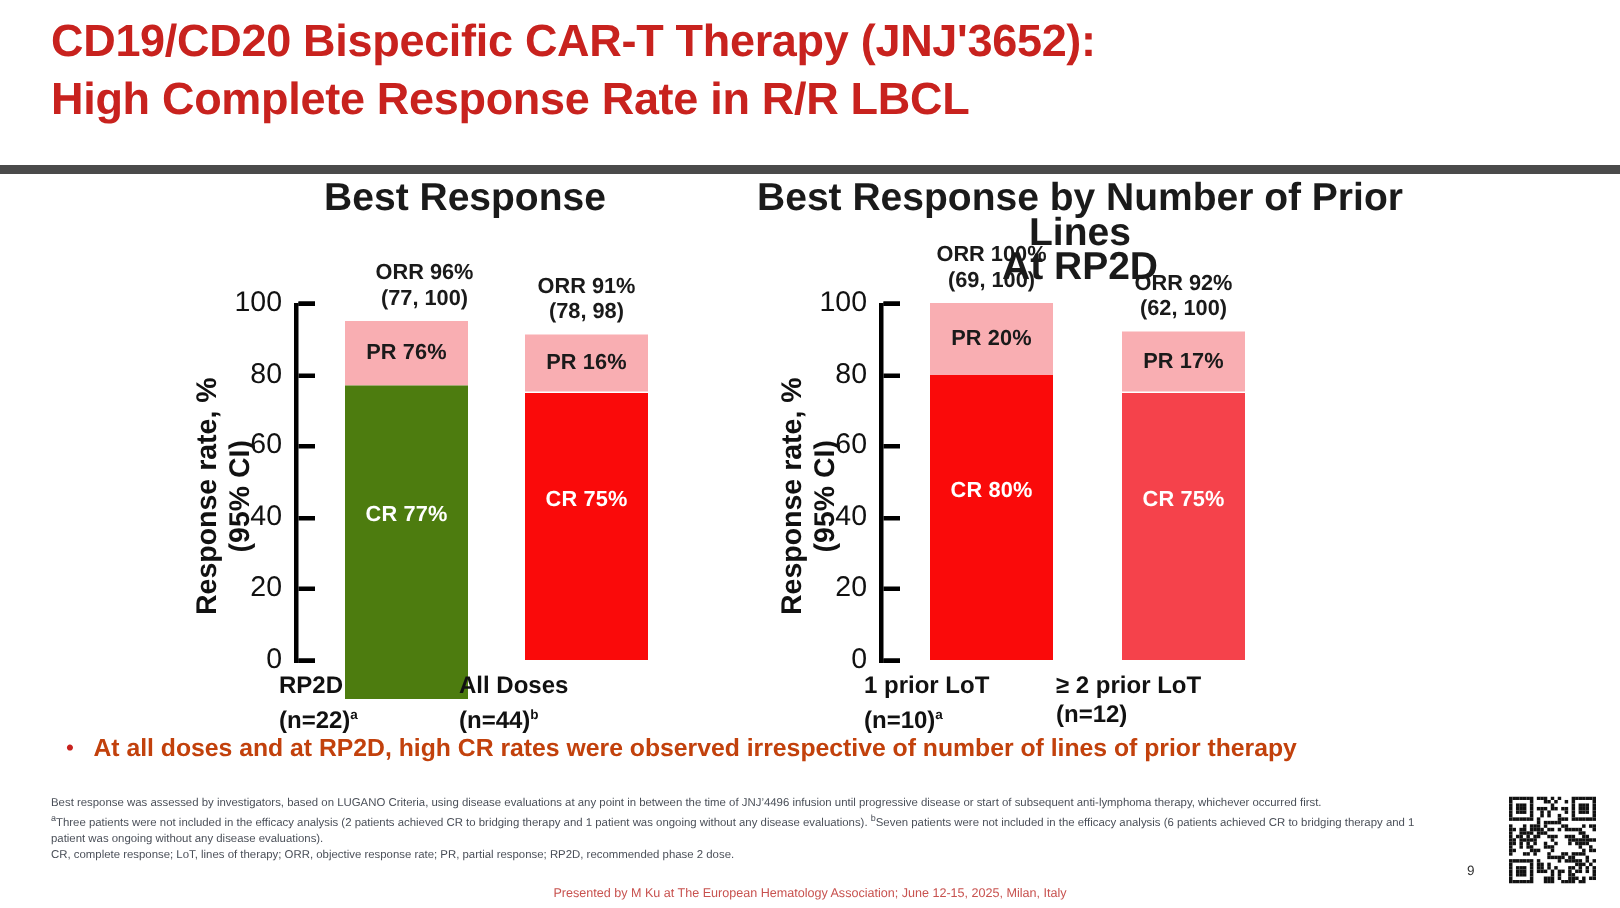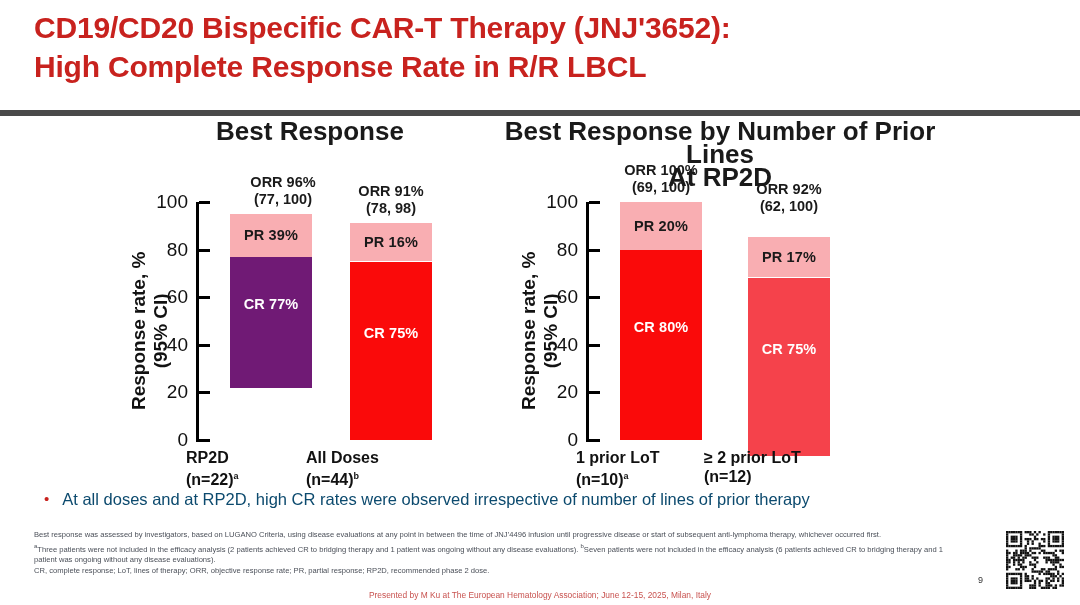--- a/index.html
+++ b/index.html
@@ -153,23 +153,23 @@
     align-items: flex-start;
   }
   #bullet-dot {
     color: #C8221E;
     font-size: 15px;
     line-height: 20px;
     margin-right: 13px;
   }
   #bullet-text {
     font-size: 16.5px;
-    color: #0c4a6e;
+    color: #c2410c;
     line-height: 20px;
-    font-weight: normal;
+    font-weight: bold;
   }
 
   
   #footnotes {
     position: absolute;
     left: 34px;
     top: 530px;
     width: 930px;
     color: #4a4f58;
     font-size: 7.6px;
@@ -231,23 +231,23 @@
         <div class="tick" style="left: 89px; top: 225.8px;"></div>
         <div class="tick-label" style="left: 36px; top: 216.8px;">40</div>
         <div class="tick" style="left: 89px; top: 178.2px;"></div>
         <div class="tick-label" style="left: 36px; top: 169.2px;">60</div>
         <div class="tick" style="left: 89px; top: 130.6px;"></div>
         <div class="tick-label" style="left: 36px; top: 121.6px;">80</div>
         <div class="tick" style="left: 89px; top: 83px;"></div>
         <div class="tick-label" style="left: 36px; top: 74px;">100</div>
         <div class="bar-group" style="left: 120px; top: 0px; width: 82px; height: 322px;">
           <div class="seg seg-pr" style="top: 95.9px; height: 42.84px; background: rgb(249, 174, 178);">
-            <span class="seg-label">PR 39%</span>
-          </div>
-          <div class="seg seg-cr" style="top: 138.74px; height: 131px; background: #701a75;">
+            <span class="seg-label">PR 76%</span>
+          </div>
+          <div class="seg seg-cr" style="top: 138.74px; height: 209px; background: #4d7c0f;">
             <span class="seg-label" style="position: relative; top: -18px;">CR 77%</span>
           </div>
         </div>
         <div class="orr-label" style="left: 88px; top: 55.9px;">
           <div>ORR 96%</div>
           <div>(77, 100)</div>
         </div>
         <div class="cat-label" style="left: 76px; top: 330px;">
           <div>RP2D</div>
           <div>(n=22)<sup>a</sup></div>
@@ -305,21 +305,21 @@
           </div>
         </div>
         <div class="orr-label" style="left: 76px; top: 44px;">
           <div>ORR 100%</div>
           <div>(69, 100)</div>
         </div>
         <div class="cat-label" style="left: 76px; top: 330px;">
           <div>1 prior LoT</div>
           <div>(n=10)<sup>a</sup></div>
         </div>
-        <div class="bar-group" style="left: 248px; top: 16px; width: 82px; height: 322px;">
+        <div class="bar-group" style="left: 248px; top: 0px; width: 82px; height: 322px;">
           <div class="seg seg-pr" style="top: 103.04px; height: 40.46px; background: rgb(249, 174, 178);">
             <span class="seg-label">PR 17%</span>
           </div>
           <div class="seg seg-cr" style="top: 143.5px; height: 178.5px; background: rgb(245, 66, 75);">
             <span class="seg-label" style="position: relative; top: -18px;">CR 75%</span>
           </div>
         </div>
         <div class="orr-label" style="left: 204px; top: 63.04px;">
           <div>ORR 92%</div>
           <div>(62, 100)</div>

